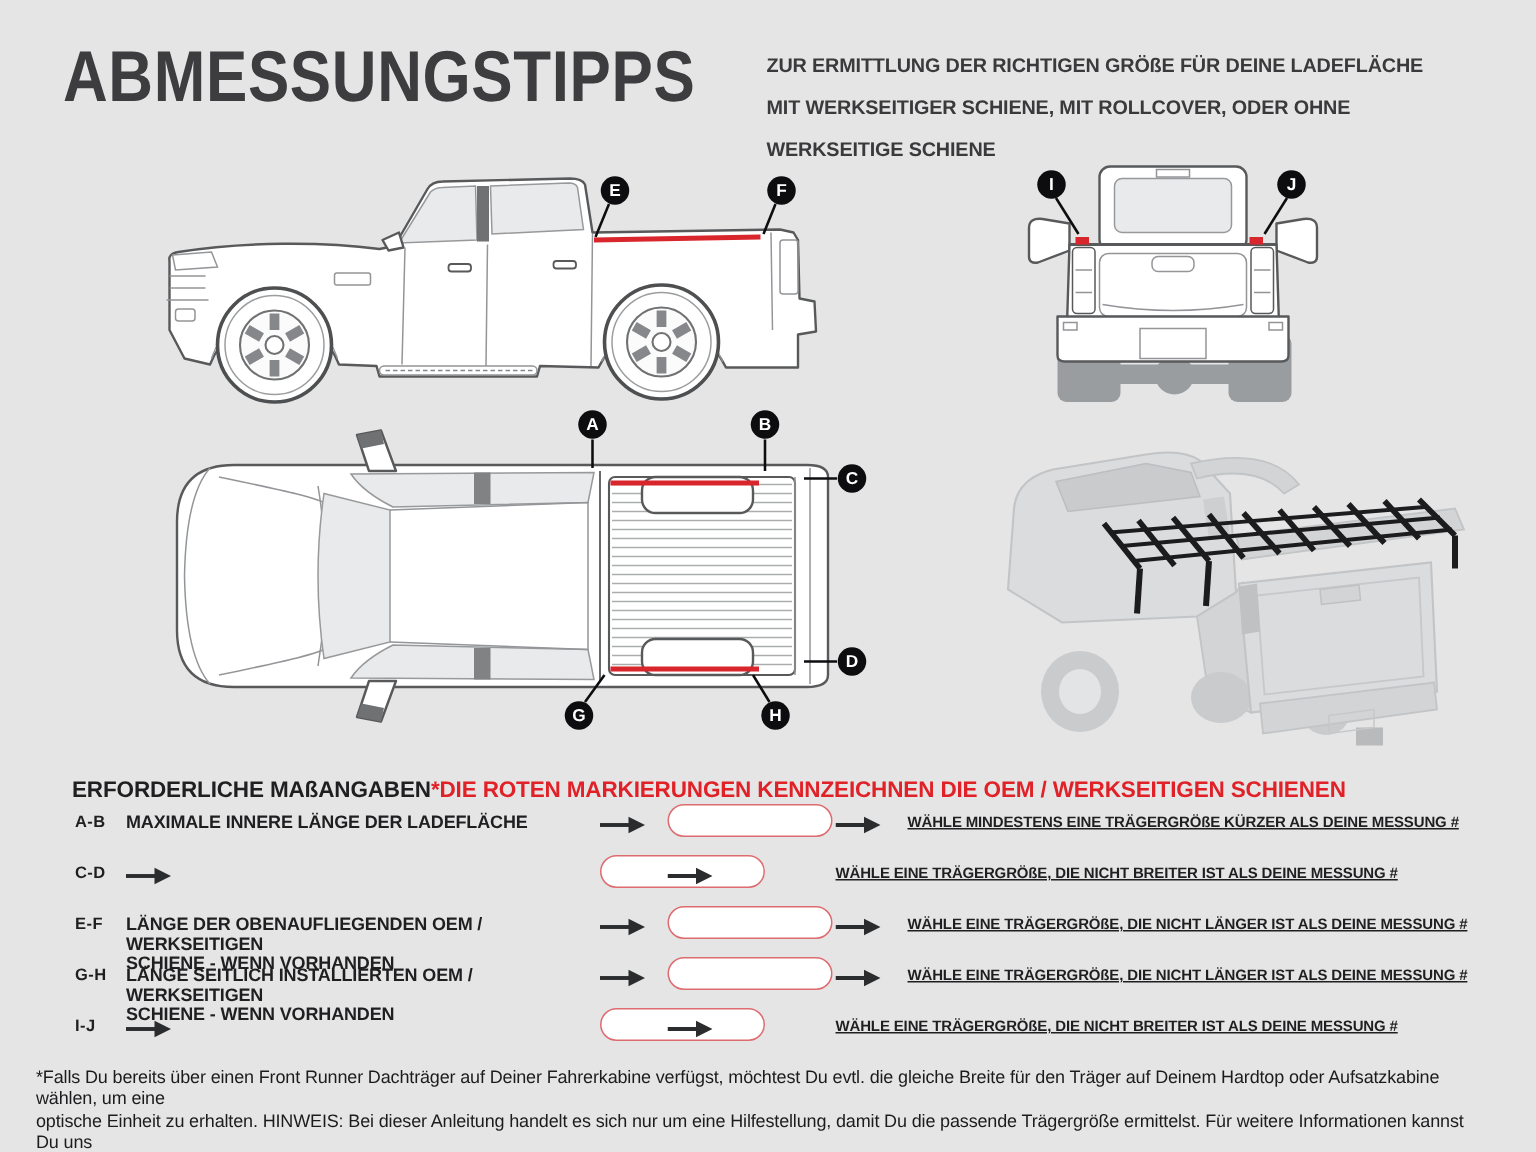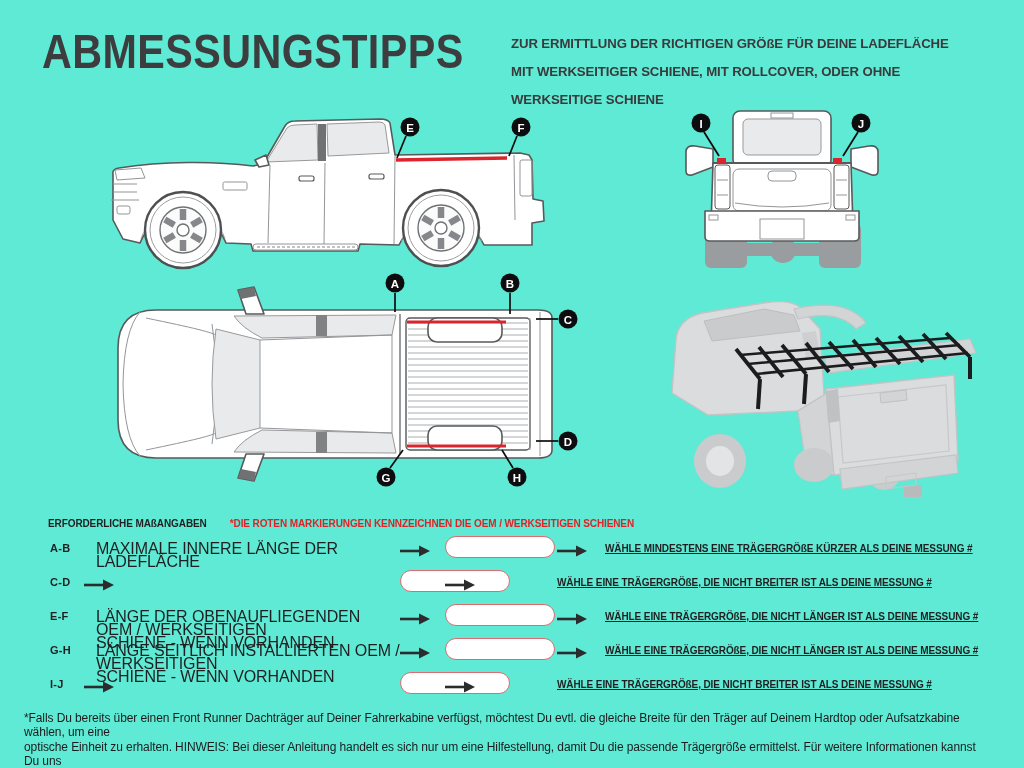--- a/index.html
+++ b/index.html
@@ -1,32 +1,32 @@
 <!DOCTYPE html>
 <html><head>
 <meta charset="utf-8">
 <style>
   html,body{margin:0;padding:0;background:#fff;}
-  #stage{position:relative;width:1024px;height:768px;background:#5eead4;overflow:hidden;
+  #stage{position:relative;width:1024px;height:768px;background:#e5e5e5;overflow:hidden;
          font-family:"Liberation Sans",sans-serif;color:#1f1f21;}
   .abs{position:absolute;}
 
   
   #page-title{left:42px;top:24px;font-size:48px;font-weight:bold;color:#3d3d3f;
               letter-spacing:0.5px;transform:scaleX(0.86);transform-origin:left top;white-space:nowrap;}
   #page-subtitle{left:511px;top:30px;width:470px;font-size:13.2px;font-weight:bold;color:#3a3a3c;
                  line-height:28px;white-space:pre-line;letter-spacing:-0.1px;}
 
   
-  #meas-header{left:48px;top:518px;display:flex;gap:10px;font-size:10px;font-weight:bold;letter-spacing:-0.1px;justify-content:center;}
-  #meas-header .note{color:#e02228;margin-left:13px;}
+  #meas-header{left:48px;top:518px;display:flex;font-size:15px;font-weight:bold;letter-spacing:-0.1px;justify-content:center;}
+  #meas-header .note{color:#e02228;}
   #rows-host{left:50px;top:541px;width:962px;}
   .m-row{display:grid;grid-template-columns:34px 316px 45px 112px 48px 1fr;height:34px;align-items:start;}
   .m-id{font-size:11px;font-weight:bold;letter-spacing:0.3px;padding-top:1px;}
-  .m-desc{font-size:16px;font-weight:normal;line-height:13px;letter-spacing:-0.1px;white-space:pre-line;padding-top:1px;margin-left:12px;}
+  .m-desc{font-size:12px;font-weight:bold;line-height:13px;letter-spacing:-0.1px;white-space:pre-line;padding-top:1px;}
   .m-arrow{margin-top:2px;}
   .m-input{width:108px;height:20px;margin-top:-5px;border:1.5px solid #dd6b6f;border-radius:12px;background:#fff;}
   .m-result{font-size:10px;font-weight:bold;letter-spacing:-0.1px;white-space:nowrap;padding-top:2px;text-decoration:underline;}
 
   
   #footnote{left:24px;top:711px;width:968px;font-size:12px;line-height:14.4px;color:#1c1c1e;
             white-space:pre-line;letter-spacing:-0.1px;}
 
   
   .ol{fill:#fff;stroke:#58595b;stroke-width:1.6;stroke-linejoin:round;}

